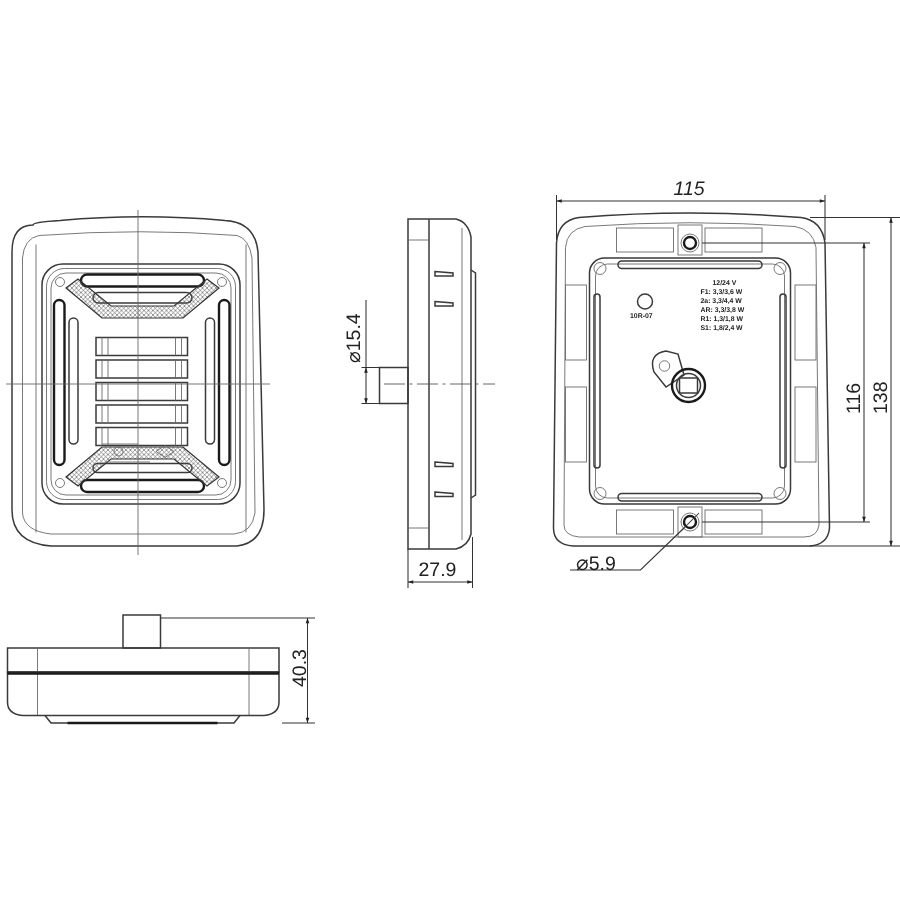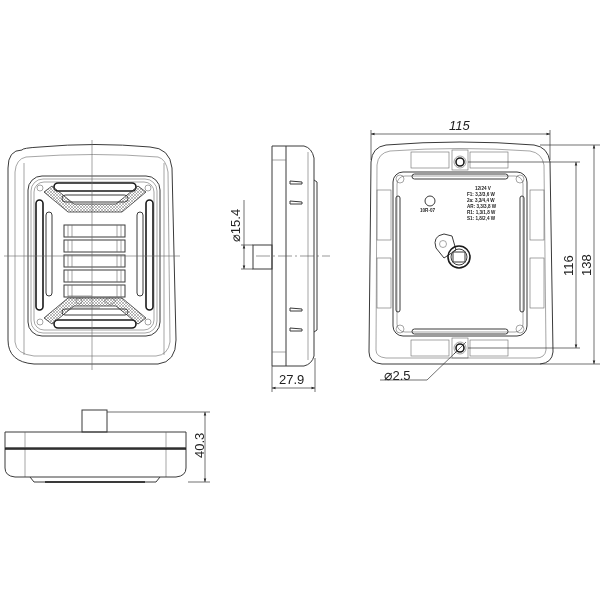--- a/index.html
+++ b/index.html
@@ -180,21 +180,21 @@
     <line class="dim" x1="205" y1="412" x2="205" y2="482" marker-start="url(#arr)" marker-end="url(#arr)"></line>
   </g>
 </svg>
 
 <div class="overlay" style="left:449px; top:119px;font-style:italic;">115</div>
 
 <div class="overlay vert" style="left:562px; top:276px;">116</div>
 <div class="overlay vert" style="left:580px; top:276px;">138</div>
 
 <div class="overlay" style="left:384px; top:368px;">
-  <span style="font-size:14px;">⌀</span><span>2.5</span>
+  <span style="font-size:14px;">⌀</span><span>5.9</span>
 </div>
 
 <div class="overlay vert" style="left:229px; top:242px;">
   <span>⌀</span><span>15.4</span>
 </div>
 
 <div class="overlay" style="left:279px; top:373px;text-align:center;">27.9</div>
 
 <div class="overlay vert" style="left:193px; top:458px;">40.3</div>
 

